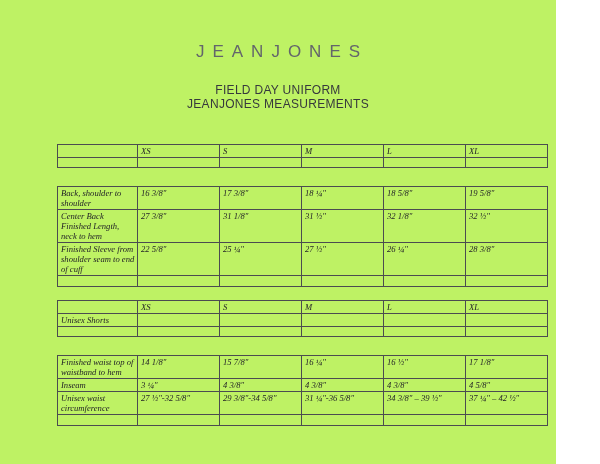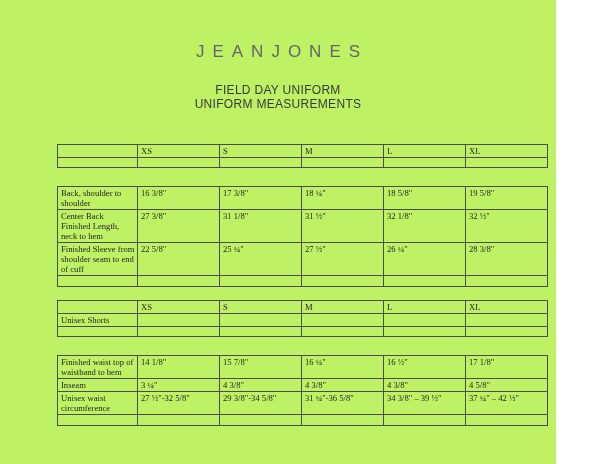--- a/index.html
+++ b/index.html
@@ -38,20 +38,21 @@
     position: absolute;
     left: 57px;
     width: 490px;
   }
   .tb-shirt  { top: 144px; }
   .tb-shorts { top: 300px; }
   table.grid {
     border-collapse: collapse;
     table-layout: fixed;
     width: 490px;
+    font-style: italic;
   }
   table.grid.part2 { margin-top: 18px; border-radius: 20px; }
   table.grid td {
     border: 1px solid #4b4c50;
     font-family: "Liberation Serif", serif;
     font-size: 8.6px;
     line-height: 10px;
     color: #232327;
     padding: 1px 2px 1px 3px;
     vertical-align: top;
@@ -67,21 +68,21 @@
 </style>
 </head>
 <body>
 
 <div class="page">
 
   <div class="logo">JEANJONES</div>
 
   <div class="subtitle">
     <div>FIELD DAY UNIFORM</div>
-    <div>UNIFORM MEASUREMENTS</div>
+    <div>JEANJONES MEASUREMENTS</div>
   </div>
 
   <div class="table-block tb-shirt">
     <table class="grid part1">
       <colgroup>
           <col class="c-label">
           <col class="c-size">
           <col class="c-size">
           <col class="c-size">
           <col class="c-size">

